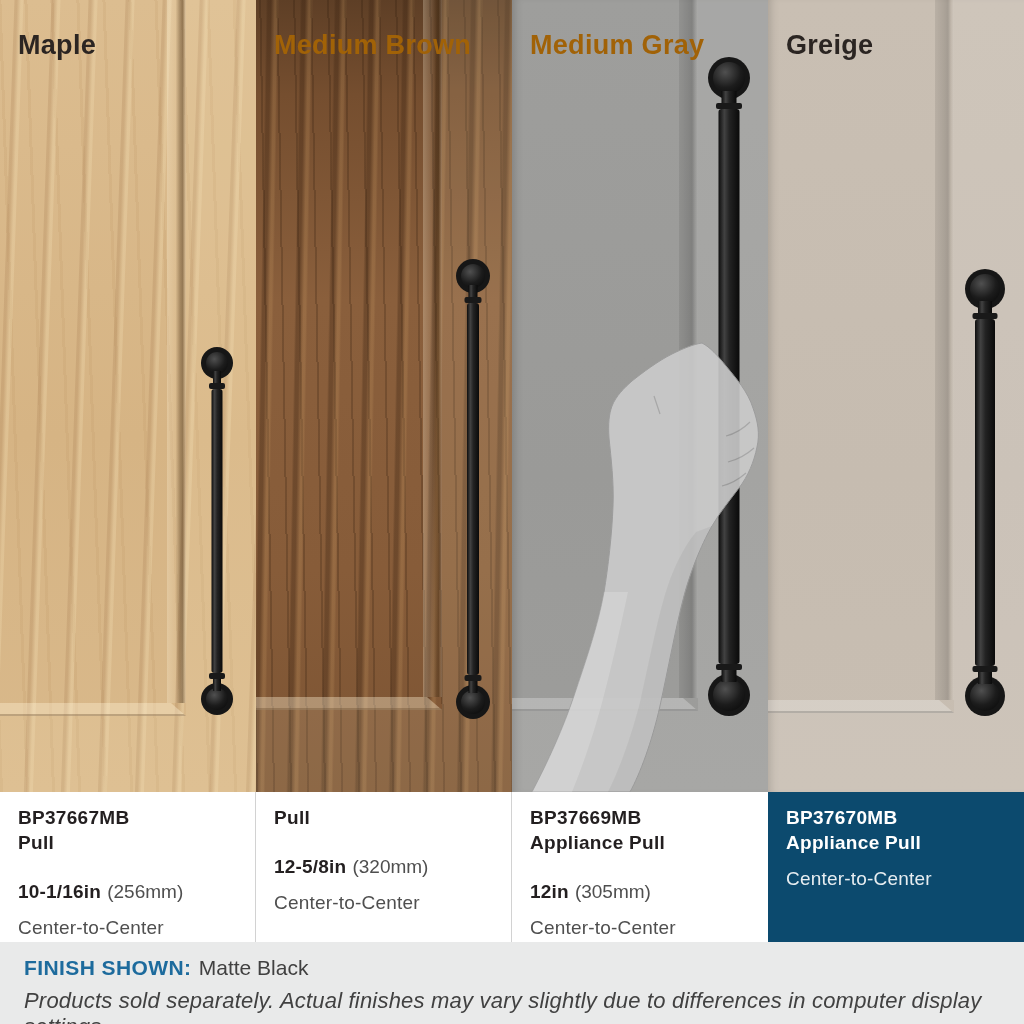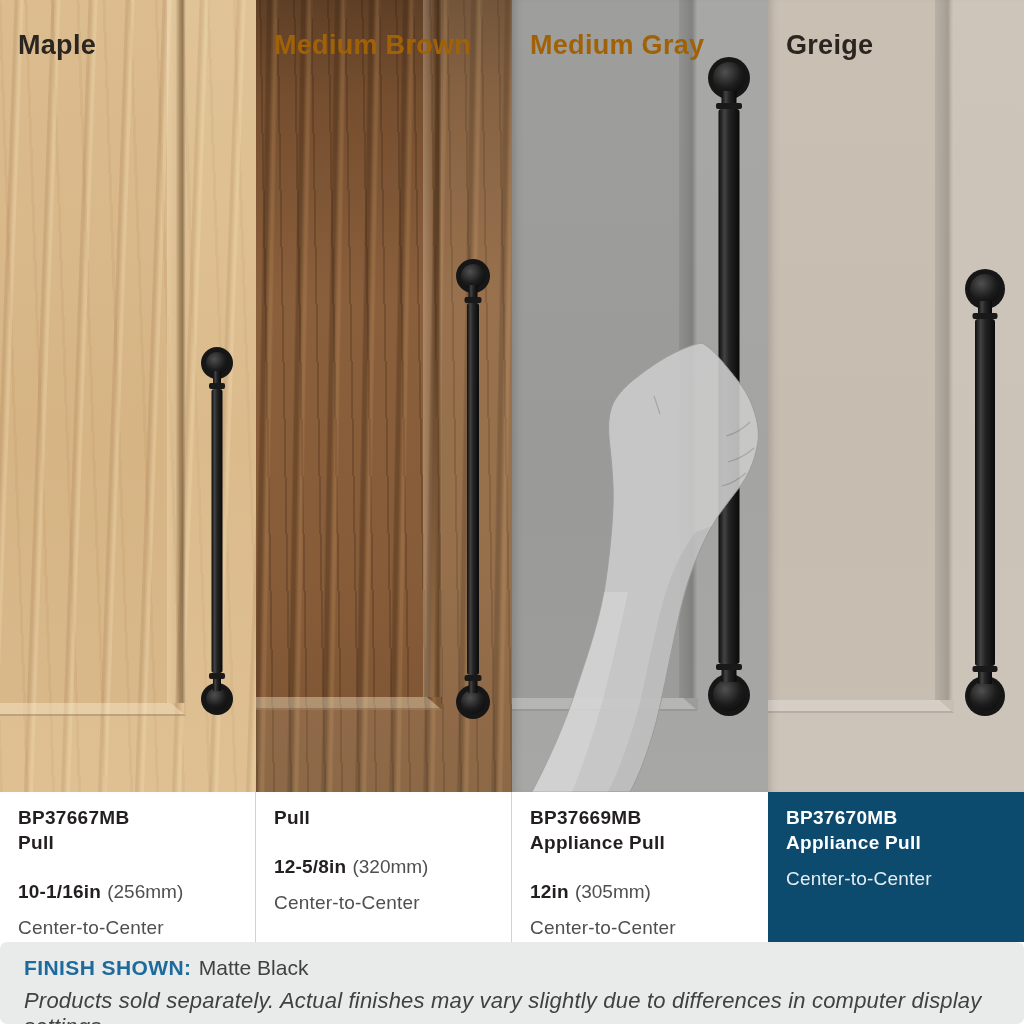--- a/index.html
+++ b/index.html
@@ -77,21 +77,21 @@
   .sku,.ptype{font-size:19px;font-weight:bold;color:#231f20;line-height:1.32;letter-spacing:.3px;}
   .sizeline{margin-top:24px;font-size:19px;line-height:1.32;color:#231f20;}
   .size-in{font-weight:bold;letter-spacing:.2px;}
   .size-mm{font-weight:normal;color:#4f4f4f;margin-left:.32em;}
   .mount{font-size:19px;line-height:1.32;color:#4f4f4f;letter-spacing:.2px;margin-top:11px;}
   .cell-dark .sku,.cell-dark .ptype,.cell-dark .sizeline,.cell-dark .size-in{color:#ffffff;}
   .cell-dark .size-mm{color:rgba(255,255,255,.82);}
   .cell-dark .mount{color:rgba(255,255,255,.90);}
 
   
-  .footer{width:1024px;height:82px;background:#e9eaea;padding:13px 24px 0 24px;border-radius:7px;}
+  .footer{width:1024px;height:82px;background:#e9eaea;padding:13px 24px 0 24px;}
   .finish-line{font-size:21px;line-height:1.25;}
   .finish-shown{color:#1d6b9d;font-weight:bold;letter-spacing:.4px;}
   .finish-value{color:#414141;margin-left:.35em;}
   .disclaimer{margin-top:7px;font-size:22px;font-style:italic;color:#414141;letter-spacing:.2px;}
 </style>
 </head>
 <body>
 
 <div class="stage">
 

